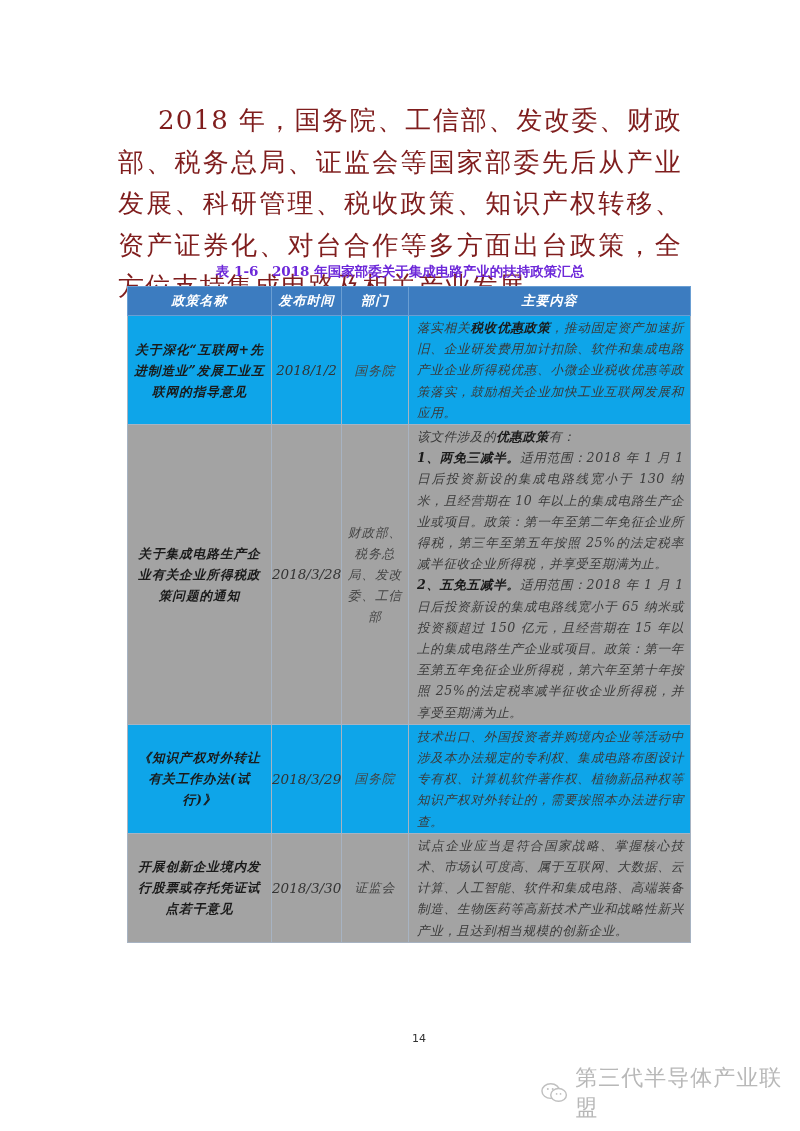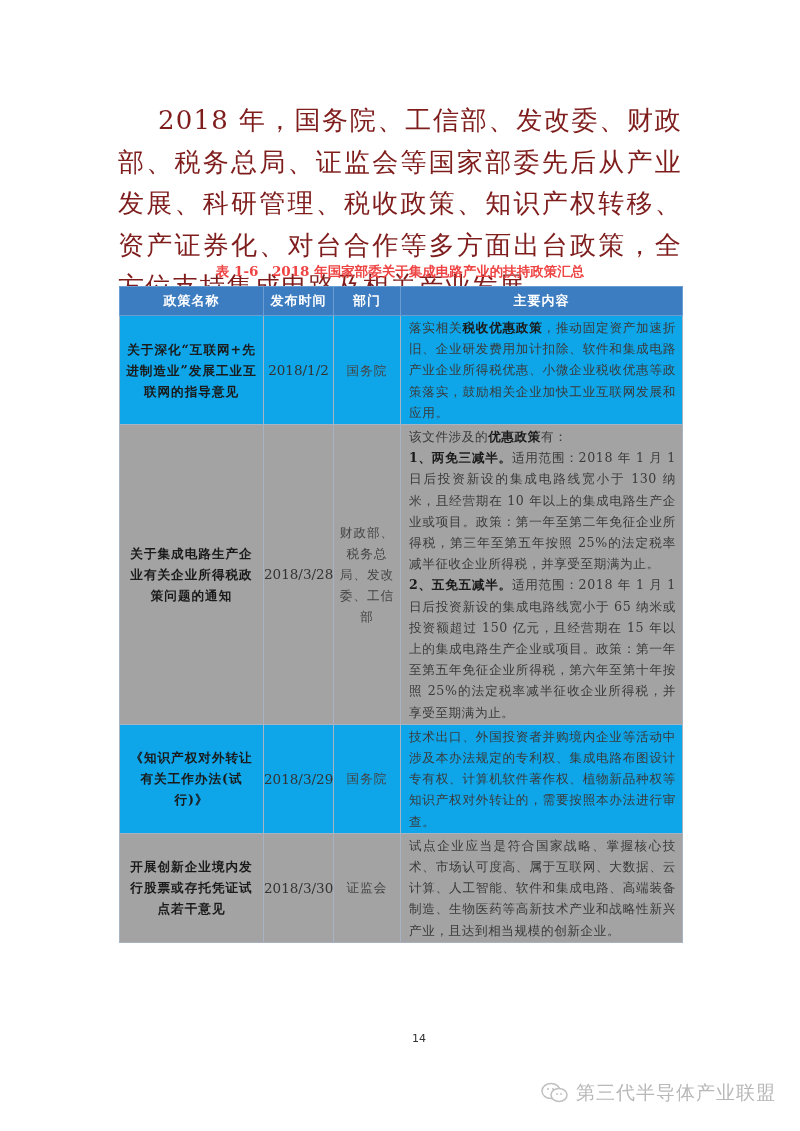--- a/index.html
+++ b/index.html
@@ -2,41 +2,41 @@
 <html><head>
   <meta charset="utf-8">
   <style>
     html, body { margin: 0; padding: 0; background: #ffffff; }
     body { width: 800px; height: 1131px; position: relative; overflow: hidden;
            font-family: "DejaVu Serif", "Liberation Serif", serif; color: #222; }
     .para { position: absolute; left: 118px; top: 100px; width: 564px;
             font-size: 26px; line-height: 41.5px; letter-spacing: 1.2px;
             text-align: justify; text-indent: 40px; color: #7f1d1d; }
     .caption { position: absolute; left: 118px; top: 263px; width: 564px; text-align: center;
-               font-size: 13.5px; font-weight: bold; color: #ef4444; }
-    table.policy { position: absolute; left: 119px; top: 286px; width: 563px;
-                   border-collapse: collapse; table-layout: fixed; font-size: 12.6px; }
+               font-size: 13.5px; font-weight: bold; color: #6d28d9; }
+    table.policy { position: absolute; left: 127px; top: 286px; width: 563px;
+                   border-collapse: collapse; table-layout: fixed; font-size: 12.6px; font-style: italic; }
     table.policy col.c1 { width: 144px; }
     table.policy col.c2 { width: 70px; }
     table.policy col.c3 { width: 67px; }
     table.policy col.c4 { width: 282px; }
     table.policy th { background: #3c7cc0; color: #fff; font-weight: bold; height: 28px;
                       border: 1px solid #6a9ed3; font-size: 13px; letter-spacing: 1px; padding: 0; }
     table.policy td { border: 1px solid #a7b3c2; vertical-align: middle; padding: 0; }
     tr.shade td { background: #0ea5e9; }
     tr.plain td { background: #a3a3a3; }
     td.name { font-weight: bold; text-align: center; padding: 0 6px !important; line-height: 21px; letter-spacing: 1px; color: #1a1a1a; }
     td.date { text-align: center; color: #333; font-size: 13.5px; }
     td.dept { text-align: center; color: #444; line-height: 21px; letter-spacing: 1px; padding: 0 4px !important; }
     td.content { text-align: justify; color: #3a3a3a; line-height: 21.2px; padding: 1px 6px 1px 8px !important; letter-spacing: 0.6px; }
     td.content b { color: #1a1a1a; }
     .page-num { position: absolute; left: 0; width: 800px; top: 1032px; text-align: center;
                 font-family: "DejaVu Sans", sans-serif; font-size: 11px; color: #333; margin-left: 19px; }
     .watermark { position: absolute; left: 540px; top: 1078px; height: 30px; display: flex; align-items: center;
-                 color: #b8b8b8; font-family: "DejaVu Sans", sans-serif; font-size: 19px; letter-spacing: 1px; }
+                 color: #b8b8b8; font-family: "DejaVu Sans", sans-serif; font-size: 22px; letter-spacing: 1px; }
     .watermark svg { margin-right: 6px; }
   </style>
 </head>
 <body>
 
 <div class="para">2018 年，国务院、工信部、发改委、财政部、税务总局、证监会等国家部委先后从产业发展、科研管理、税收政策、知识产权转移、资产证券化、对台合作等多方面出台政策，全方位支持集成电路及相关产业发展。</div>
 
 <div class="caption">表 1-6　2018 年国家部委关于集成电路产业的扶持政策汇总</div>
 
 <table class="policy">

